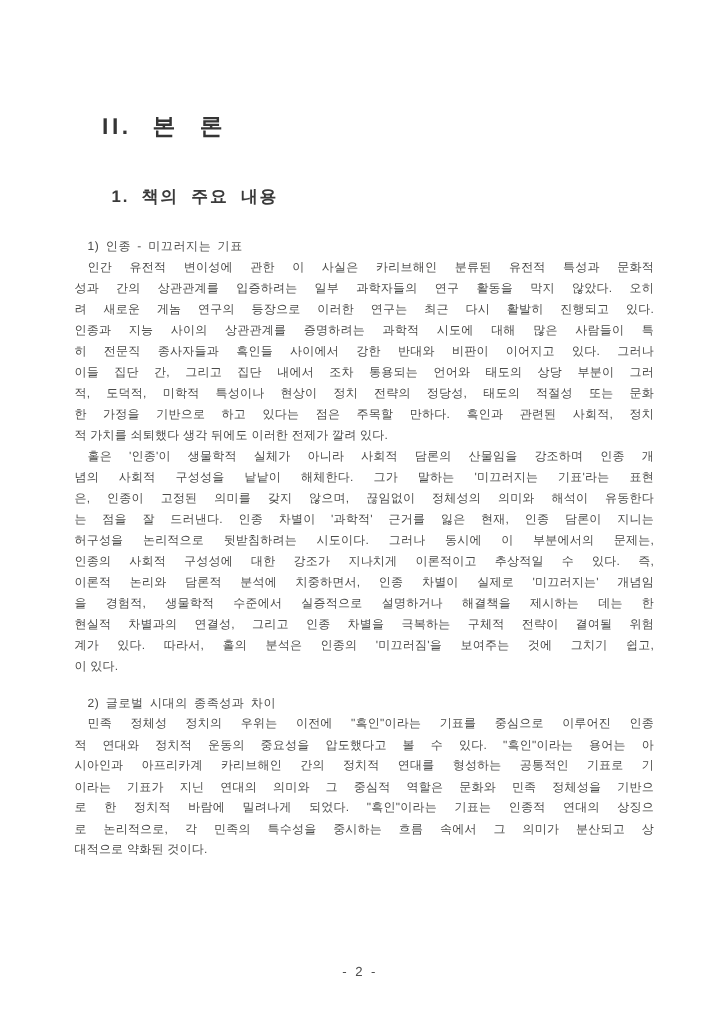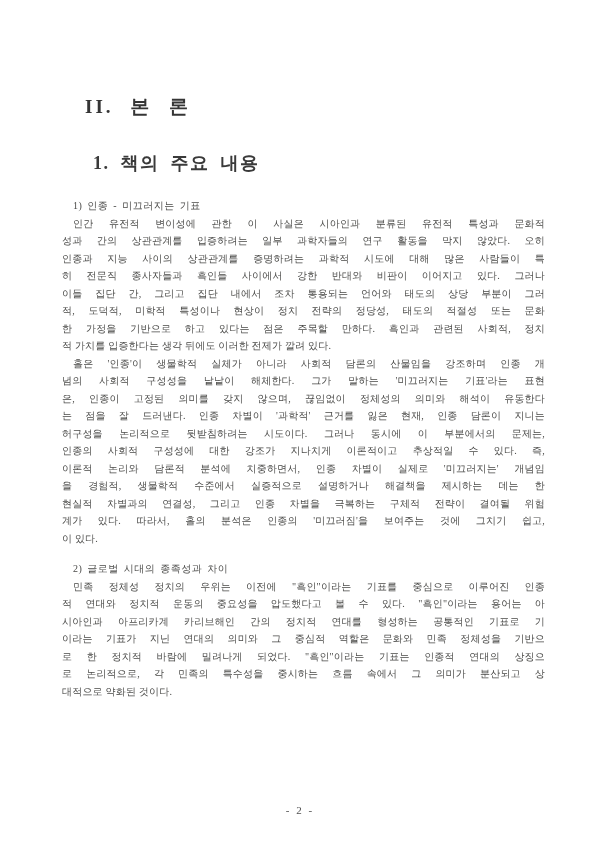--- a/index.html
+++ b/index.html
@@ -1,29 +1,29 @@
 <!DOCTYPE html>
 <html><head>
 <meta charset="utf-8">
 <style>
   html,body{margin:0;padding:0;background:#e9e9e9;}
   .page{
     width:600px;height:849px;background:#ffffff;position:relative;
     margin:0 auto;overflow:hidden;
-    font-family:Liberation Serif, serif;
+    font-family:Liberation Sans, sans-serif;
     color:#4a4a48;
   }
   .chapter-title{
     margin:0;padding:97px 0 0 85px;
     font-size:19px;line-height:20px;font-weight:bold;color:#353535;
     letter-spacing:3px;word-spacing:9px;white-space:nowrap;
   }
   .section-title{
     margin:38px 0 0;padding-left:93px;
-    font-size:18px;line-height:17px;font-weight:bold;color:#3a3a3a;
+    font-size:14px;line-height:17px;font-weight:bold;color:#3a3a3a;
     letter-spacing:1.5px;word-spacing:5px;white-space:nowrap;
   }
   .doc-body{
     margin-top:25px;padding:0 55px 0 62px;
     font-size:10px;line-height:17.5px;
   }
   .subsection{}
   .gap-top{margin-top:13px;}
   .sub-heading{
     padding-left:11px;height:17.5px;white-space:nowrap;
@@ -43,28 +43,29 @@
 </style>
 </head>
 <body>
 
 <div class="page">
   <h1 class="chapter-title">II. 본 론</h1>
   <h2 class="section-title">1. 책의 주요 내용</h2>
   <div class="doc-body" id="doc-body">
       <div class="subsection">
         <div class="sub-heading">1) 인종 - 미끄러지는 기표</div>
-        <div class="line first">인간 유전적 변이성에 관한 이 사실은 시아인과 분류된 유전적 특성과 문화적</div>
+        <div class="line first">인간 유전적 변이성에 관한 이 사실은 카리브해인 분류된 유전적 특성과 문화적</div>
         <div class="line">성과 간의 상관관계를 입증하려는 일부 과학자들의 연구 활동을 막지 않았다. 오히</div>
+        <div class="line">려 새로운 게놈 연구의 등장으로 이러한 연구는 최근 다시 활발히 진행되고 있다.</div>
         <div class="line">인종과 지능 사이의 상관관계를 증명하려는 과학적 시도에 대해 많은 사람들이 특</div>
         <div class="line">히 전문직 종사자들과 흑인들 사이에서 강한 반대와 비판이 이어지고 있다. 그러나</div>
         <div class="line">이들 집단 간, 그리고 집단 내에서 조차 통용되는 언어와 태도의 상당 부분이 그러</div>
         <div class="line">적, 도덕적, 미학적 특성이나 현상이 정치 전략의 정당성, 태도의 적절성 또는 문화</div>
         <div class="line">한 가정을 기반으로 하고 있다는 점은 주목할 만하다. 흑인과 관련된 사회적, 정치</div>
-        <div class="line para-end">적 가치를 입증한다는 생각 뒤에도 이러한 전제가 깔려 있다.</div>
+        <div class="line para-end">적 가치를 쇠퇴했다 생각 뒤에도 이러한 전제가 깔려 있다.</div>
         <div class="line first">홀은 '인종'이 생물학적 실체가 아니라 사회적 담론의 산물임을 강조하며 인종 개</div>
         <div class="line">념의 사회적 구성성을 낱낱이 해체한다. 그가 말하는 '미끄러지는 기표'라는 표현</div>
         <div class="line">은, 인종이 고정된 의미를 갖지 않으며, 끊임없이 정체성의 의미와 해석이 유동한다</div>
         <div class="line">는 점을 잘 드러낸다. 인종 차별이 '과학적' 근거를 잃은 현재, 인종 담론이 지니는</div>
         <div class="line">허구성을 논리적으로 뒷받침하려는 시도이다. 그러나 동시에 이 부분에서의 문제는,</div>
         <div class="line">인종의 사회적 구성성에 대한 강조가 지나치게 이론적이고 추상적일 수 있다. 즉,</div>
         <div class="line">이론적 논리와 담론적 분석에 치중하면서, 인종 차별이 실제로 '미끄러지는' 개념임</div>
         <div class="line">을 경험적, 생물학적 수준에서 실증적으로 설명하거나 해결책을 제시하는 데는 한</div>
         <div class="line">현실적 차별과의 연결성, 그리고 인종 차별을 극복하는 구체적 전략이 결여될 위험</div>
         <div class="line">계가 있다. 따라서, 홀의 분석은 인종의 '미끄러짐'을 보여주는 것에 그치기 쉽고,</div>

